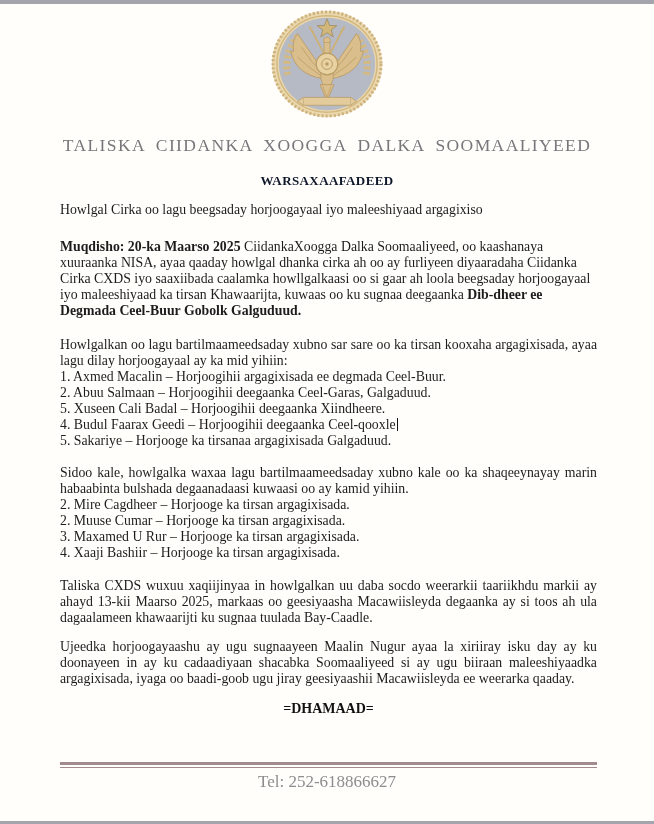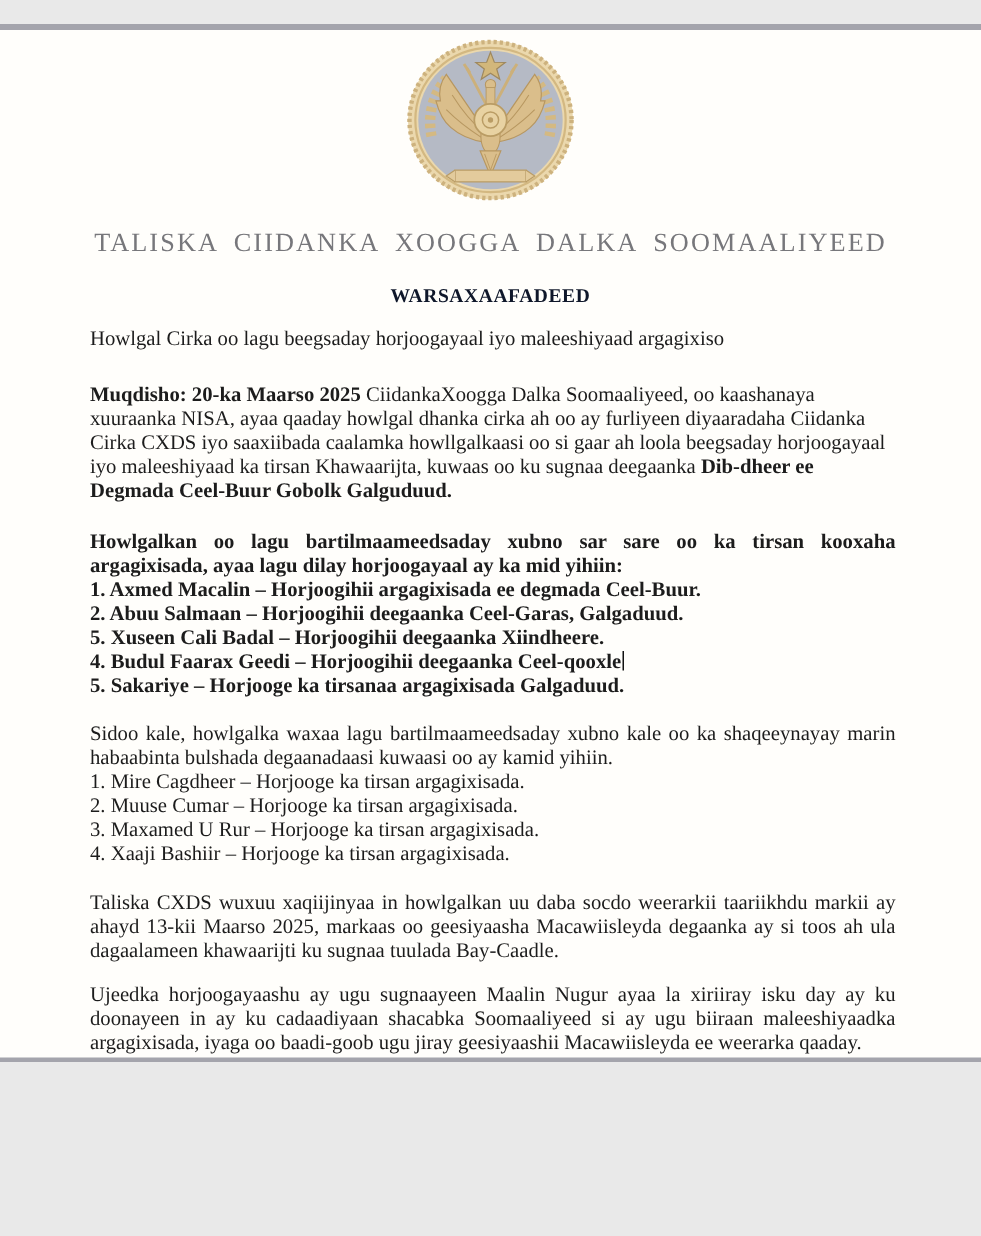--- a/index.html
+++ b/index.html
@@ -1,20 +1,20 @@
 <!DOCTYPE html>
 <html><head>
 <meta charset="utf-8">
 <style>
   html,body{margin:0;padding:0;}
   body{background:#e9e9e9;font-family:"Liberation Serif",serif;}
   .page{
     position:relative;
-    width:654px;height:692px;
-    margin:16px auto;
+    width:654px;height:824px;
+    margin:0 auto;
     background:#fffefb;
     overflow:hidden;
   }
   .edge-bar{position:absolute;left:0;width:654px;background:#a4a4ac;}
   .edge-bar.top{top:0;height:4px;}
   .edge-bar.bottom{bottom:0;height:3px;}
 
   .emblem-wrap{display:flex;justify-content:center;padding-top:8px;}
   .emblem-wrap svg{display:block;}
 
@@ -40,21 +40,21 @@
   .content{
     margin-left:60px;
     width:537px;
     color:#1c1c1c;
     font-size:13.8px;
     line-height:16px;
   }
   .para{margin:0;}
   .intro{margin-top:13px;}
   .p1{margin-top:21px;text-align:left;}
-  .p2{margin-top:18px;text-align:justify;font-weight:bold;}
+  .p2{margin-top:18px;text-align:justify;}
   .p3{margin-top:16px;text-align:justify;}
   .p4{margin-top:17px;text-align:justify;}
   .p5{margin-top:13px;text-align:justify;}
   .list{text-align:left;}
   .list-item{line-height:16px;}
   b{font-weight:bold;}
 
   .caret{
     display:inline-block;
     width:1px;height:13px;
@@ -138,21 +138,21 @@
         <div class="list-item">2. Abuu Salmaan – Horjoogihii deegaanka Ceel-Garas, Galgaduud.</div>
         <div class="list-item">5. Xuseen Cali Badal – Horjoogihii deegaanka Xiindheere.</div>
         <div class="list-item"><span>4. Budul Faarax Geedi – Horjoogihii deegaanka Ceel-qooxle</span><span class="caret"></span></div>
         <div class="list-item">5. Sakariye – Horjooge ka tirsanaa argagixisada Galgaduud.</div>
       </div>
     </div>
 
     <div class="p3">
       <p class="para">Sidoo kale, howlgalka waxaa lagu bartilmaameedsaday xubno kale oo ka shaqeeynayay marin habaabinta bulshada degaanadaasi kuwaasi oo ay kamid yihiin.</p>
       <div class="list">
-        <div class="list-item">1. Mire Cagdheer – Horjooge ka tirsan argagixisada.</div>
+        <div class="list-item">2. Mire Cagdheer – Horjooge ka tirsan argagixisada.</div>
         <div class="list-item">2. Muuse Cumar – Horjooge ka tirsan argagixisada.</div>
         <div class="list-item">3. Maxamed U Rur – Horjooge ka tirsan argagixisada.</div>
         <div class="list-item">4. Xaaji Bashiir – Horjooge ka tirsan argagixisada.</div>
       </div>
     </div>
 
     <p class="para p4">Taliska CXDS wuxuu xaqiijinyaa in howlgalkan uu daba socdo weerarkii taariikhdu markii ay ahayd 13-kii Maarso 2025, markaas oo geesiyaasha Macawiisleyda degaanka ay si toos ah ula dagaalameen khawaarijti ku sugnaa tuulada Bay-Caadle.</p>
 
     <p class="para p5">Ujeedka horjoogayaashu ay ugu sugnaayeen Maalin Nugur ayaa la xiriiray isku day ay ku doonayeen in ay ku cadaadiyaan shacabka Soomaaliyeed si ay ugu biiraan maleeshiyaadka argagixisada, iyaga oo baadi-goob ugu jiray geesiyaashii Macawiisleyda ee weerarka qaaday.</p>
 

